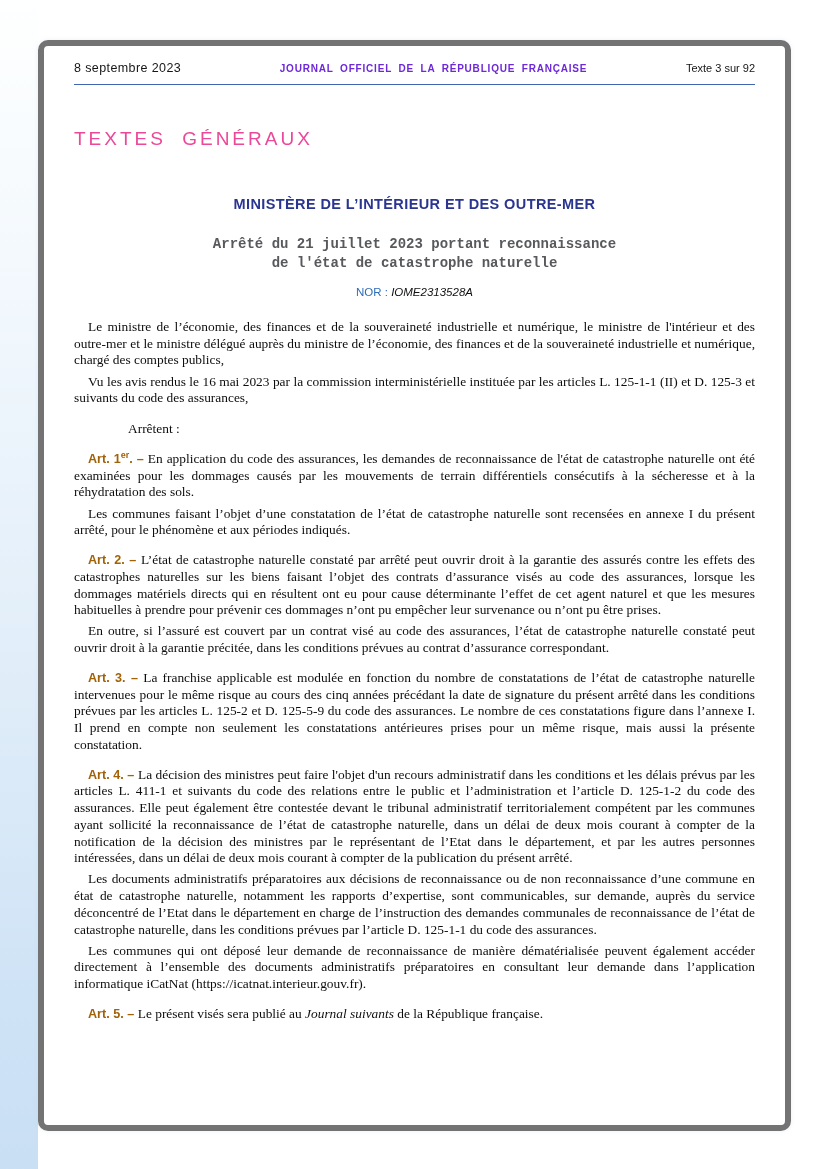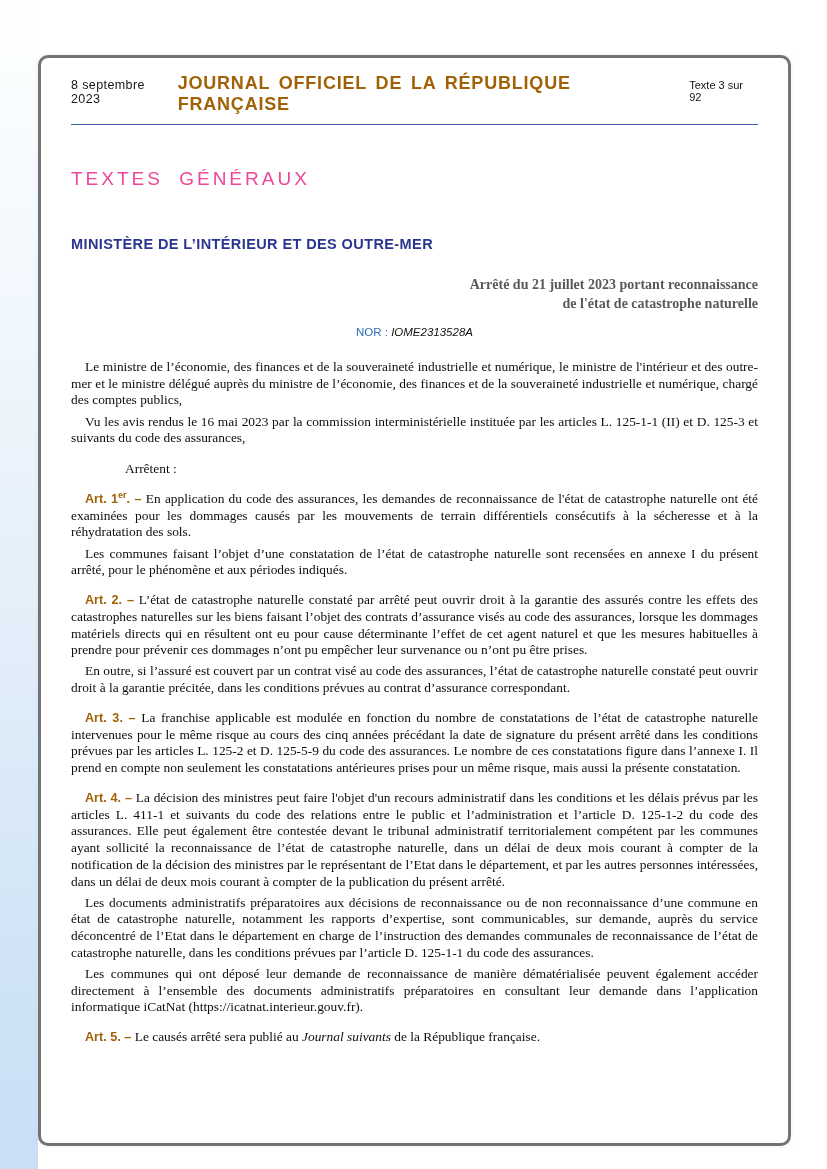--- a/index.html
+++ b/index.html
@@ -10,56 +10,55 @@
     overflow:hidden;
     font-family:"Liberation Serif", serif;
   }
   .left-strip {
     position:absolute; left:0; top:0; width:38px; height:1169px;
     background:linear-gradient(180deg, #feffff 0%, #f2f8fd 25%, #e2eef9 55%, #cfe3f6 85%, #c9dff4 100%);
   }
   .page-card {
     position:absolute; left:38px; top:40px; width:753px; height:1091px;
     background:#ffffff;
-    border:3px solid #737373;
+    border:6px solid #737373;
     border-radius:10px;
     box-sizing:border-box;
     padding:12px 30px 0 30px;
     box-shadow:0 0 4px rgba(190,210,235,0.35);
-    margin-top:15px;
   }
   .jo-header {
     display:flex; justify-content:space-between; align-items:baseline;
     font-family:"Liberation Sans", sans-serif;
     padding-top:3px;
   }
   .jo-date { font-size:12.5px; color:#161616; letter-spacing:0.4px; }
-  .jo-title { font-size:18px; font-weight:bold; color:#a16207; letter-spacing:0.8px; word-spacing:3px; }
+  .jo-title { font-size:10px; font-weight:bold; color:#6d28d9; letter-spacing:0.8px; word-spacing:3px; }
   .jo-ref { font-size:11px; color:#161616; }
   .header-rule { height:1px; background:#4165ae; margin-top:9px; }
 
   .main-title {
     text-align:center; margin-top:54px;
     font-family:"Liberation Sans", sans-serif;
     font-size:33px; font-weight:bold; color:#2ba5e0;
     letter-spacing:1.5px; word-spacing:4px;
   }
   .section-title {
     text-align:left; margin-top:43px;
     font-family:"Liberation Sans", sans-serif;
     font-size:19px; color:#ec4899; letter-spacing:3px; word-spacing:8px;
   }
   .ministry {
-    margin-top:46px;
+    text-align:center; margin-top:46px;
     font-family:"Liberation Sans", sans-serif;
     font-size:14.5px; font-weight:bold; color:#2a3590; letter-spacing:0.4px;
   }
   .decree-title {
-    text-align:right; margin-top:23px;
-    font-family:Liberation Serif, serif;
+    text-align:center; margin-top:23px;
+    font-family:Liberation Mono, monospace;
     font-size:14px; font-weight:bold; color:#58595c; line-height:19px;
   }
   .nor-line {
     text-align:center; margin-top:13px;
     font-family:"Liberation Sans", sans-serif;
     font-size:11.5px; color:#111;
   }
   .nor-label { color:#2f6db8; }
   .nor-value { font-style:italic; }
 
@@ -117,17 +116,17 @@
 
     <p class="para art-para"><span class="art-label"><span>Art. 2</span><sup></sup><span>. – </span></span><span>L’état de catastrophe naturelle constaté par arrêté peut ouvrir droit à la garantie des assurés contre les effets des catastrophes naturelles sur les biens faisant l’objet des contrats d’assurance visés au code des assurances, lorsque les dommages matériels directs qui en résultent ont eu pour cause déterminante l’effet de cet agent naturel et que les mesures habituelles à prendre pour prévenir ces dommages n’ont pu empêcher leur survenance ou n’ont pu être prises.</span></p>
     <p class="para">En outre, si l’assuré est couvert par un contrat visé au code des assurances, l’état de catastrophe naturelle constaté peut ouvrir droit à la garantie précitée, dans les conditions prévues au contrat d’assurance correspondant.</p>
 
     <p class="para art-para"><span class="art-label"><span>Art. 3</span><sup></sup><span>. – </span></span><span>La franchise applicable est modulée en fonction du nombre de constatations de l’état de catastrophe naturelle intervenues pour le même risque au cours des cinq années précédant la date de signature du présent arrêté dans les conditions prévues par les articles L. 125-2 et D. 125-5-9 du code des assurances. Le nombre de ces constatations figure dans l’annexe I. Il prend en compte non seulement les constatations antérieures prises pour un même risque, mais aussi la présente constatation.</span></p>
 
     <p class="para art-para"><span class="art-label"><span>Art. 4</span><sup></sup><span>. – </span></span><span>La décision des ministres peut faire l'objet d'un recours administratif dans les conditions et les délais prévus par les articles L. 411-1 et suivants du code des relations entre le public et l’administration et l’article D. 125-1-2 du code des assurances. Elle peut également être contestée devant le tribunal administratif territorialement compétent par les communes ayant sollicité la reconnaissance de l’état de catastrophe naturelle, dans un délai de deux mois courant à compter de la notification de la décision des ministres par le représentant de l’Etat dans le département, et par les autres personnes intéressées, dans un délai de deux mois courant à compter de la publication du présent arrêté.</span></p>
     <p class="para">Les documents administratifs préparatoires aux décisions de reconnaissance ou de non reconnaissance d’une commune en état de catastrophe naturelle, notamment les rapports d’expertise, sont communicables, sur demande, auprès du service déconcentré de l’Etat dans le département en charge de l’instruction des demandes communales de reconnaissance de l’état de catastrophe naturelle, dans les conditions prévues par l’article D. 125-1-1 du code des assurances.</p>
     <p class="para">Les communes qui ont déposé leur demande de reconnaissance de manière dématérialisée peuvent également accéder directement à l’ensemble des documents administratifs préparatoires en consultant leur demande dans l’application informatique iCatNat (https://icatnat.interieur.gouv.fr).</p>
 
-    <p class="para art-para"><span class="art-label"><span>Art. 5</span><sup></sup><span>. – </span></span><span>Le causés arrêté sera publié au </span><em>Journal suivants</em><span> de la République française.</span></p>
+    <p class="para art-para"><span class="art-label"><span>Art. 5</span><sup></sup><span>. – </span></span><span>Le présent visés sera publié au </span><em>Journal suivants</em><span> de la République française.</span></p>
 
   </section>
 
 </div>
 
 </body></html>

